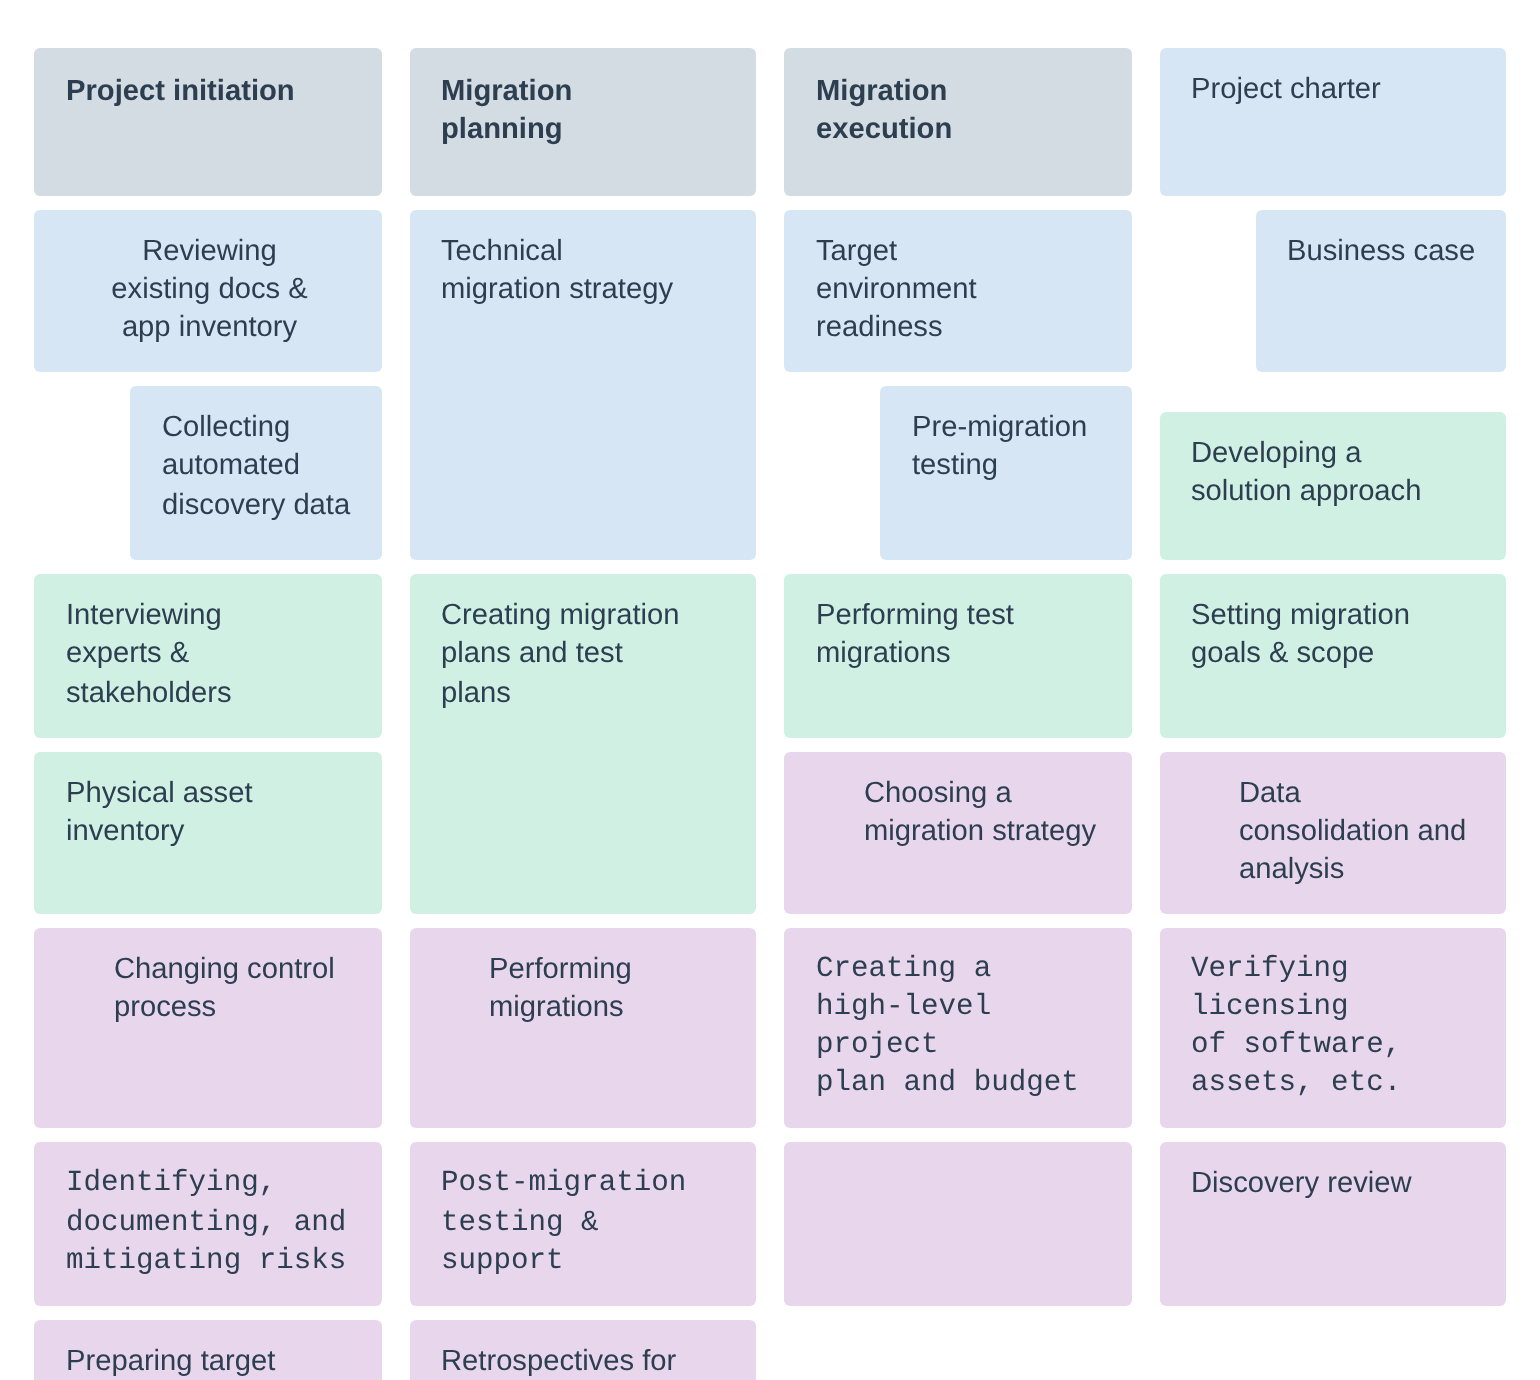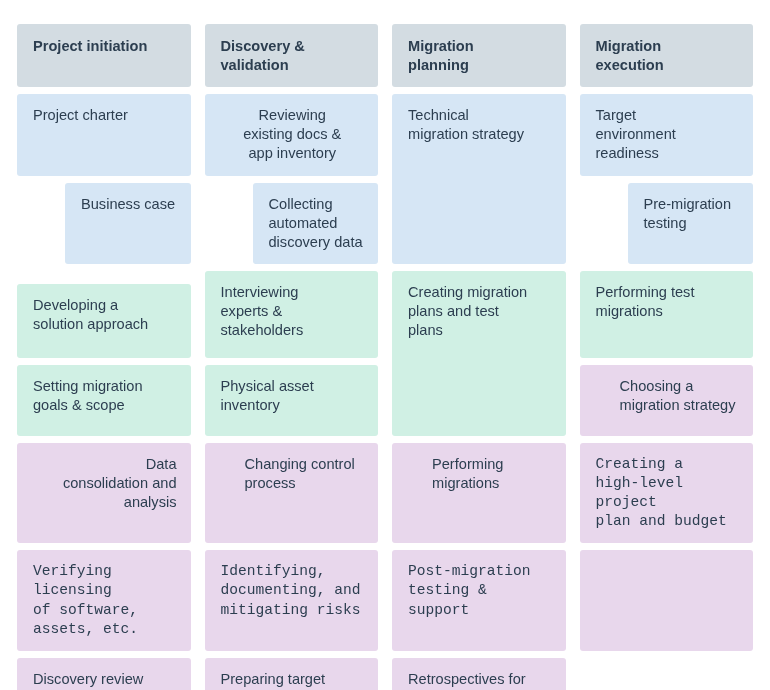--- a/index.html
+++ b/index.html
@@ -59,22 +59,20 @@
   .span2 { grid-row: span 2; }
   .empty { }
 </style>
 </head>
 <body>
 
 <div id="board">
   <div class="grid">
 
     <div class="cell header r-h">Project initiation</div>
-    <div class="cell header r-h" style="white-space: pre-line;">Discovery &amp;
-validation</div>
     <div class="cell header r-h" style="white-space: pre-line;">Migration
 planning</div>
     <div class="cell header r-h" style="white-space: pre-line;">Migration
 execution</div>
 
     <div class="cell phase-blue r-1">Project charter</div>
     <div class="cell phase-blue r-1" style="white-space: pre-line; text-align: center;">Reviewing
 existing docs &amp;
 app inventory</div>
     <div class="cell phase-blue span2" style="white-space: pre-line;">Technical
@@ -101,21 +99,21 @@
     <div class="cell phase-green r-3" style="white-space: pre-line;">Performing test
 migrations</div>
 
     <div class="cell phase-green r-4" style="white-space: pre-line;">Setting migration
 goals &amp; scope</div>
     <div class="cell phase-green r-4" style="white-space: pre-line;">Physical asset
 inventory</div>
 
     <div class="cell phase-purple r-5" style="white-space: pre-line;">Choosing a
 migration strategy</div>
-    <div class="cell phase-purple r-5" style="white-space: pre-line; text-align: right;">Data
+    <div class="cell phase-purple r-5" style="white-space: pre-line;">Data
 consolidation and
 analysis</div>
     <div class="cell phase-purple r-5" style="white-space: pre-line;">Changing control
 process</div>
     <div class="cell phase-purple r-5" style="white-space: pre-line;">Performing
 migrations</div>
 
     <div class="cell phase-purple r-6" style="white-space: pre-line;">Creating a
 high-level project
 plan and budget</div>

